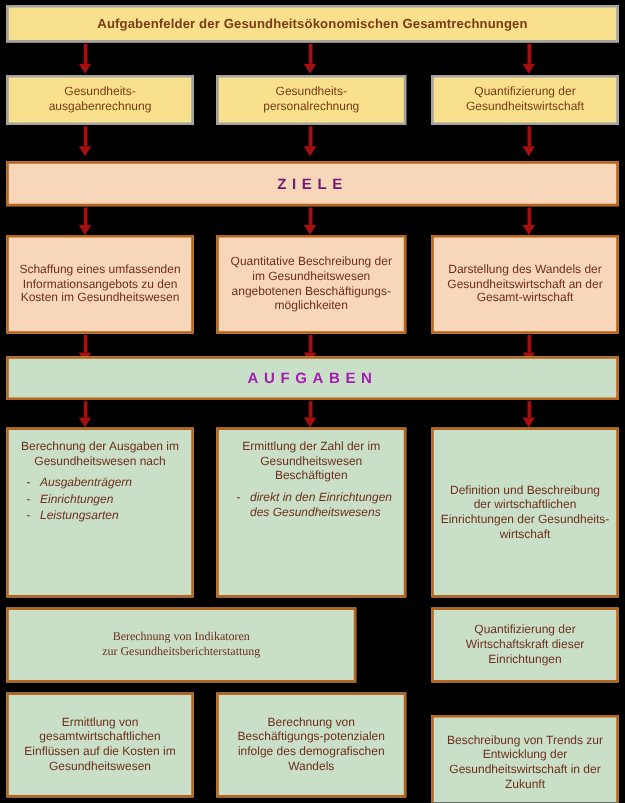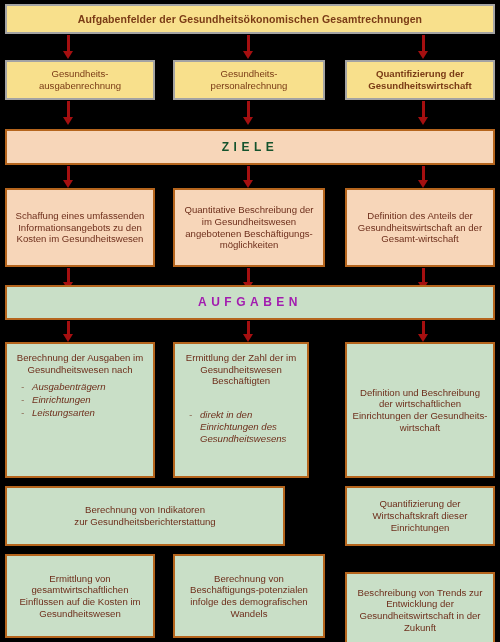--- a/index.html
+++ b/index.html
@@ -47,21 +47,21 @@
   }
   .box-text{
     font-size:9.6px;
     padding:0 5px;
   }
   .big-label{
     font-size:12px;
     font-weight:bold;
     letter-spacing:4.5px;
   }
-  .label-ziele{color:#14532d;}
+  .label-ziele{color:#701a75;}
   .label-aufgaben{color:#a21caf;}
 
   .box-head{
     font-size:9.6px;
     padding:0 5px;
   }
 
   
   .blist{
     align-self:stretch;
@@ -120,21 +120,21 @@
     <div class="shaft" style="height:16px;"></div>
       <div class="head"></div>
   </div>
 
   <div class="box tier-yellow" style="left:5px;top:60px;width:150px;height:40px;">
     <div class="box-text">Gesundheits-<br>ausgabenrechnung</div>
   </div>
   <div class="box tier-yellow" style="left:173px;top:60px;width:152px;height:40px;">
     <div class="box-text">Gesundheits-<br>personalrechnung</div>
   </div>
-  <div class="box tier-yellow" style="left:345px;top:60px;width:150px;height:40px;font-weight:bold;">
+  <div class="box tier-yellow" style="left:345px;top:60px;width:150px;height:40px;">
     <div class="box-text">Quantifizierung der<br>Gesundheitswirtschaft</div>
   </div>
 
   <div class="arrow" style="left:63px;top:101px;height:24px;">
     <div class="shaft" style="height:16px;"></div>
       <div class="head"></div>
   </div>
   <div class="arrow" style="left:243px;top:101px;height:24px;">
     <div class="shaft" style="height:16px;"></div>
       <div class="head"></div>
@@ -161,21 +161,21 @@
       <div class="head"></div>
   </div>
 
   <div class="box tier-peach" style="left:5px;top:188px;width:150px;height:79px;">
     <div class="box-text">Schaffung eines umfassenden Informationsangebots zu den Kosten im Gesundheitswesen</div>
   </div>
   <div class="box tier-peach" style="left:173px;top:188px;width:152px;height:79px;">
     <div class="box-text">Quantitative Beschreibung der im Gesundheitswesen angebotenen Beschäftigungs-möglichkeiten</div>
   </div>
   <div class="box tier-peach" style="left:345px;top:188px;width:150px;height:79px;">
-    <div class="box-text">Definition des Anteils der Gesundheitswirtschaft an der Gesamt-wirtschaft</div>
+    <div class="box-text">Darstellung des Wandels der Gesundheitswirtschaft an der Gesamt-wirtschaft</div>
   </div>
 
   <div class="arrow" style="left:63px;top:268px;height:22px;">
     <div class="shaft" style="height:14px;"></div>
       <div class="head"></div>
   </div>
   <div class="arrow" style="left:243px;top:268px;height:22px;">
     <div class="shaft" style="height:14px;"></div>
       <div class="head"></div>
   </div>
@@ -203,32 +203,32 @@
 
   <div class="box tier-green stacked" style="left:5px;top:342px;width:150px;height:136px;">
     <div class="box-head">Berechnung der Ausgaben im Gesundheitswesen nach</div>
     <ul class="blist">
       <li>Ausgabenträgern</li>
       <li>Einrichtungen</li>
       <li>Leistungsarten</li>
     </ul>
   </div>
 
-  <div class="box tier-green stacked" style="left:173px;top:342px;width:136px;height:136px;gap:16px;">
+  <div class="box tier-green stacked" style="left:173px;top:342px;width:152px;height:136px;">
     <div class="box-head">Ermittlung der Zahl der im Gesundheitswesen Beschäftigten</div>
     <ul class="blist">
       <li>direkt in den Einrichtungen des Gesundheitswesens</li>
     </ul>
   </div>
 
   <div class="box tier-green" style="left:345px;top:342px;width:150px;height:136px;">
     <div class="box-text">Definition und Beschreibung  der wirtschaftlichen Einrichtungen der Gesundheits-wirtschaft</div>
   </div>
 
-  <div class="box tier-green" style="left:5px;top:486px;width:280px;height:60px;">
+  <div class="box tier-green" style="left:5px;top:486px;width:280px;height:60px;font-family:Liberation Serif, serif;">
     <div class="box-text">Berechnung von Indikatoren<br>zur Gesundheitsberichterstattung</div>
   </div>
   <div class="box tier-green" style="left:345px;top:486px;width:150px;height:60px;">
     <div class="box-text">Quantifizierung der Wirtschaftskraft dieser Einrichtungen</div>
   </div>
 
   <div class="box tier-green" style="left:5px;top:554px;width:150px;height:84px;">
     <div class="box-text">Ermittlung von gesamtwirtschaftlichen Einflüssen auf die Kosten im Gesundheitswesen</div>
   </div>
   <div class="box tier-green" style="left:173px;top:554px;width:152px;height:84px;">

